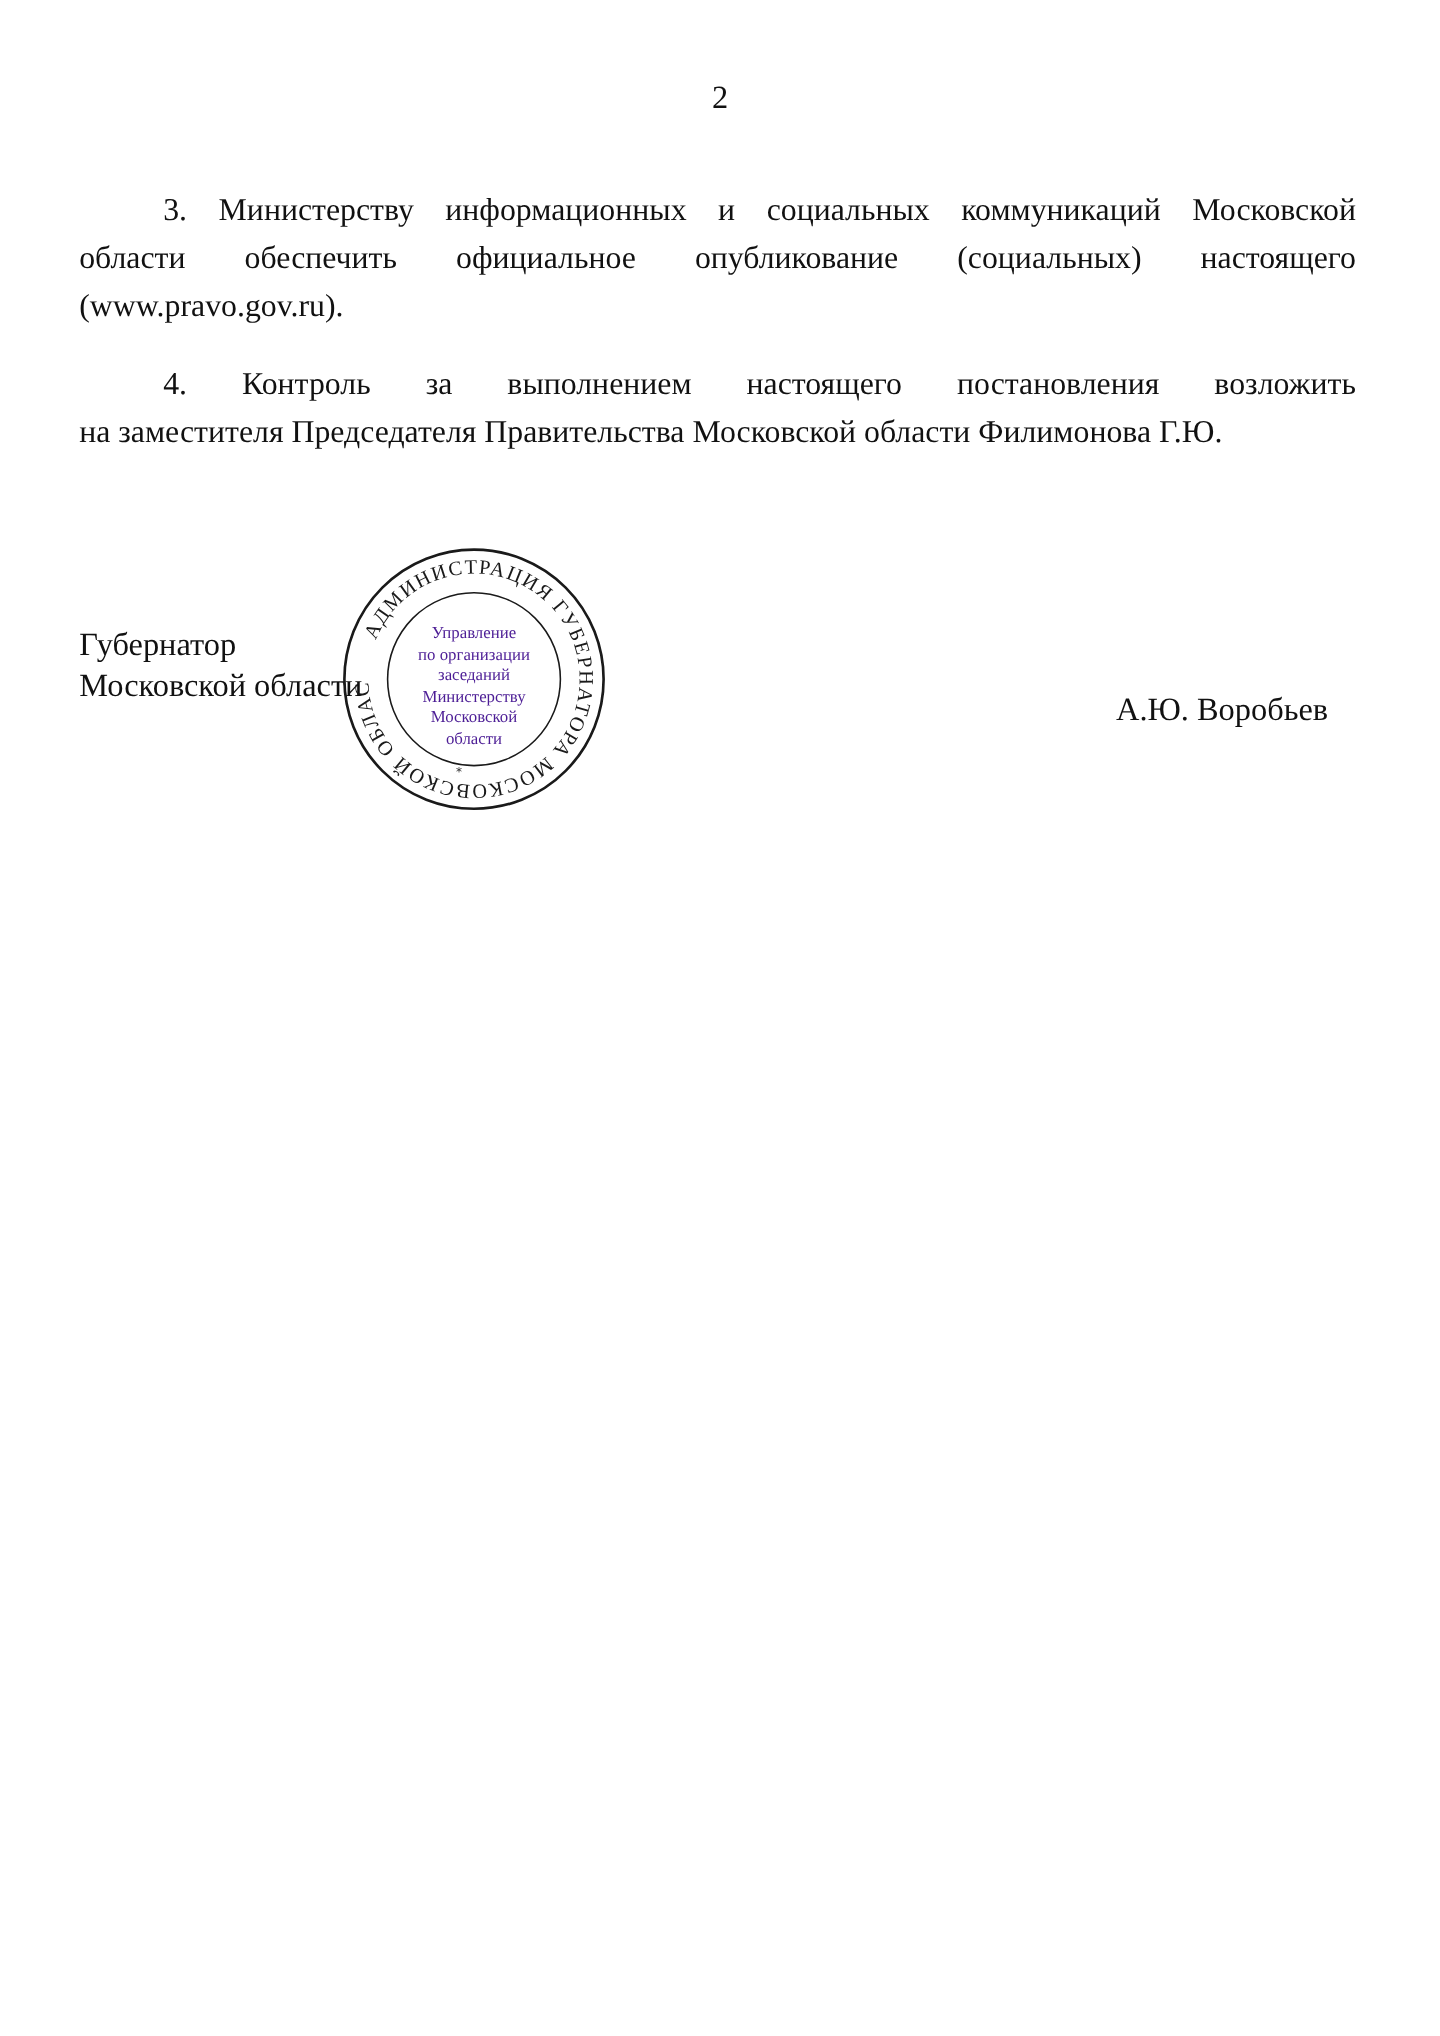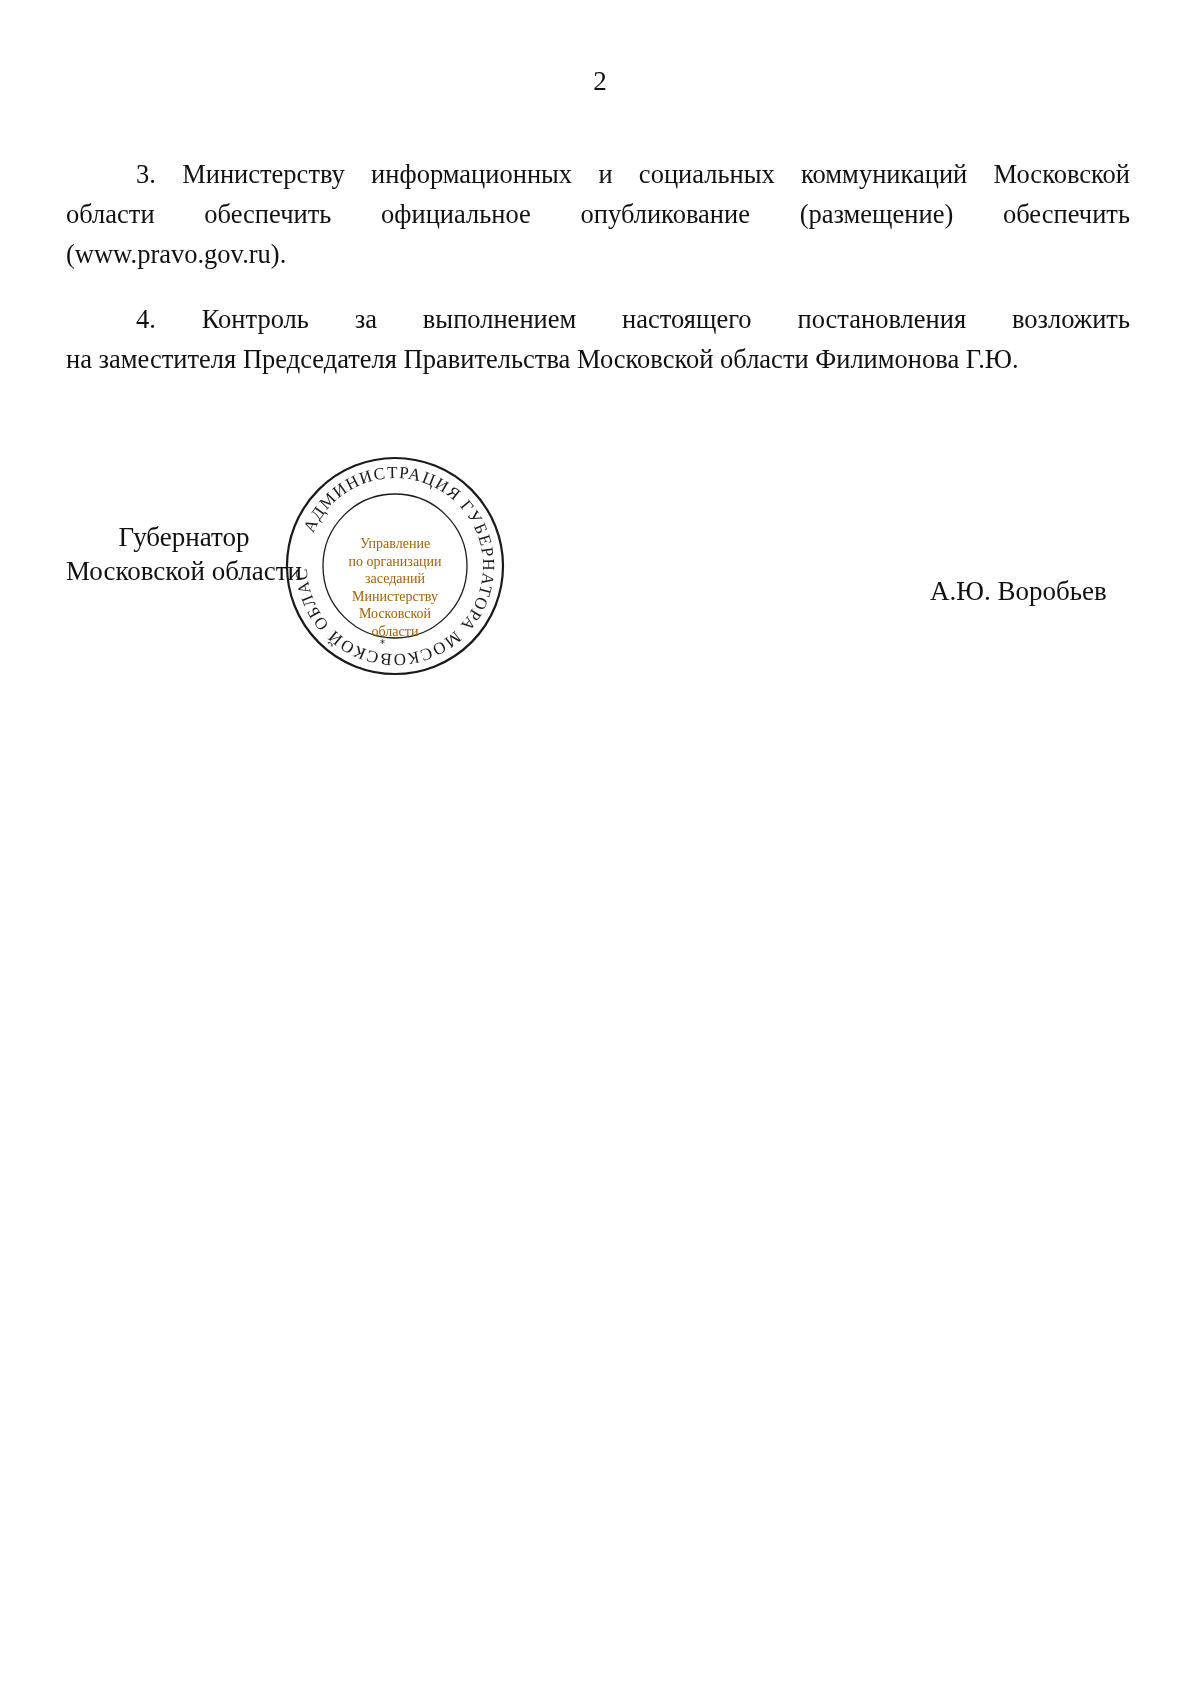--- a/index.html
+++ b/index.html
@@ -46,21 +46,20 @@
       padding-left: 70px;
       margin-top: 24px;
     }
     .sig-left {
       position: absolute;
       top: 520px;
       left: 66px;
       font-size: 27px;
       line-height: 34px;
       z-index: 1;
-      text-align: center;
     }
     .sig-right {
       position: absolute;
       top: 554px;
       left: 930px;
       font-size: 27px;
       line-height: 34px;
       margin-top: 20px;
     }
     .stamp {
@@ -72,38 +71,38 @@
       z-index: 2;
     }
     .stamp svg {
       width: 226px;
       height: 226px;
       display: block;
     }
     .stamp-center {
       position: absolute;
       left: 38px;
-      top: 82px;
+      top: 67px;
       width: 150px;
       text-align: center;
       font-family: "Liberation Serif", "DejaVu Serif", serif;
       font-size: 14px;
       line-height: 17.5px;
-      color: #a16207;
+      color: #4c1d95;
     }
   </style>
 </head>
 <body>
 
 <div class="page-number">2</div>
 
 <div class="body-text">
   <div class="paragraph">
     <span class="line indent">3. Министерству информационных и социальных коммуникаций Московской</span>
-    <span class="line">области обеспечить официальное опубликование (размещение) обеспечить</span>
+    <span class="line">области обеспечить официальное опубликование (социальных) настоящего</span>
     <span class="line last">(www.pravo.gov.ru).</span>
   </div>
   <div class="paragraph">
     <span class="line indent">4. Контроль за выполнением настоящего постановления возложить</span>
     <span class="line last">на заместителя Председателя Правительства Московской области Филимонова Г.Ю.</span>
   </div>
 </div>
 
 <div class="sig-left">
   <div>Губернатор</div>

